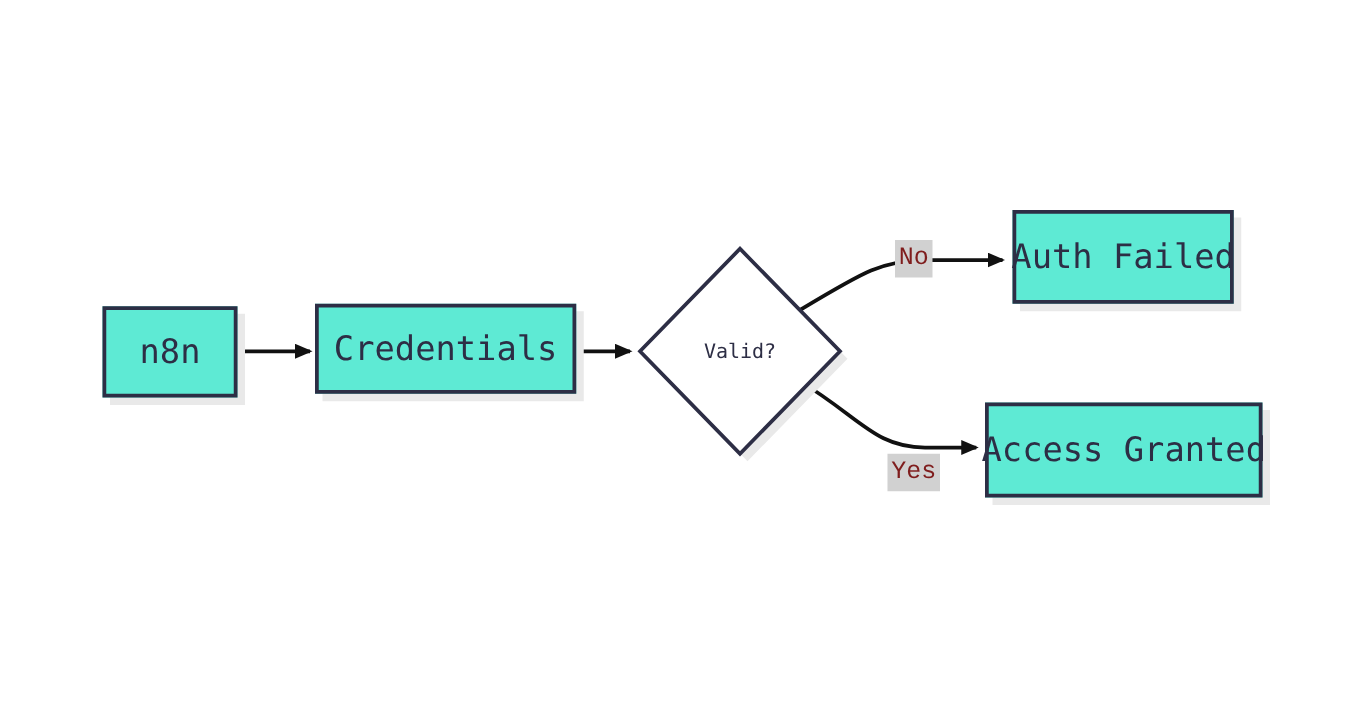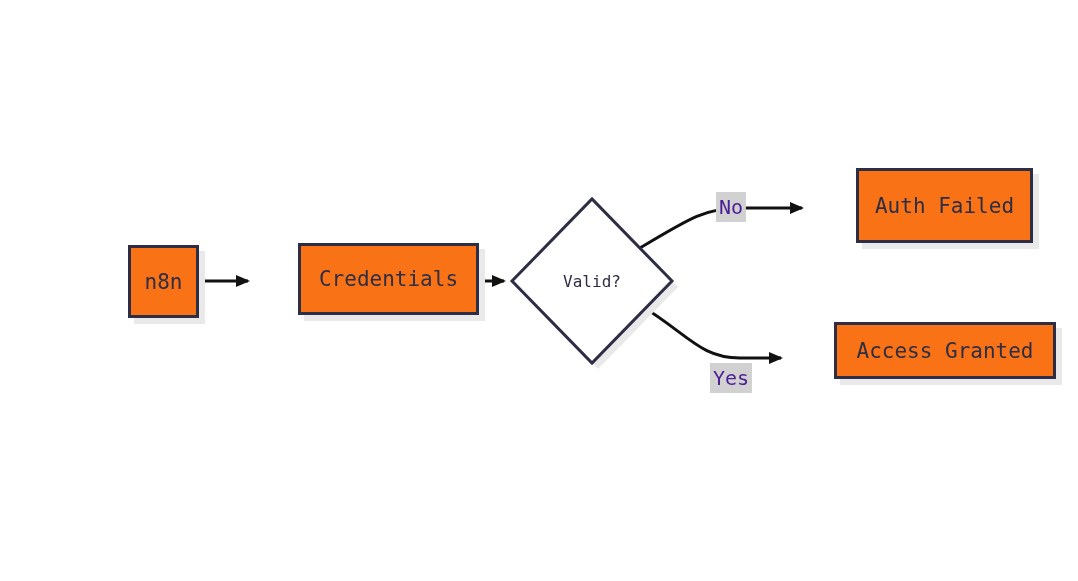--- a/index.html
+++ b/index.html
@@ -11,47 +11,47 @@
     overflow: hidden;
     font-family: "DejaVu Sans Mono", monospace;
   }
   .edges-layer {
     position: absolute;
     left: 0; top: 0;
   }
   .node {
     position: absolute;
     box-sizing: border-box;
-    background: #f97316;
+    background: #5eead4;
     border: 3px solid #2d2e45;
     box-shadow: 6px 6px 0 #e9e9e9;
     display: flex;
     align-items: center;
     justify-content: center;
     color: #2d2e45;
-    font-size: 21px;
+    font-size: 27px;
     white-space: nowrap;
-    margin-left: 46px;
   }
   .diamond-label {
     position: absolute;
     transform: translate(-50%, -50%);
     color: #2d2e45;
     font-size: 16px;
     white-space: nowrap;
   }
   .edge-label {
     position: absolute;
     transform: translate(-50%, -50%);
     background: #d1d1d1;
-    color: #4c1d95;
+    color: #7f1d1d;
     font-size: 20px;
     line-height: 1.2;
     padding: 3px 3px;
     white-space: nowrap;
+    font-family: Liberation Mono, monospace;
   }
 </style>
 </head>
 <body>
 
 <div class="canvas">
 
   <svg class="edges-layer" width="1078" height="581" viewBox="0 0 1078 581">
     <defs>
       <marker id="arrow" viewBox="0 0 14 12" refX="12" refY="6" markerWidth="14" markerHeight="12" orient="auto" markerUnits="userSpaceOnUse">
@@ -64,35 +64,35 @@
     <path d="M433,281 L504,281" stroke="#111111" stroke-width="3" fill="none" marker-end="url(#arrow)"></path>
 
     <path d="M640,248 C690,218 706,208 740,208 L802,208" stroke="#111111" stroke-width="3" fill="none" marker-end="url(#arrow)"></path>
 
     <path d="M640,305 C688,334 700,358 740,358 L781,358" stroke="#111111" stroke-width="3" fill="none" marker-end="url(#arrow)"></path>
 
     <polygon points="518,287 598,205 678,287 598,369" fill="#e9e9e9"></polygon>
     <polygon points="512,281 592,199 672,281 592,363" fill="#ffffff" stroke="#2d2e45" stroke-width="3"></polygon>
   </svg>
 
-  <div class="node" style="left:82px; top:245px; width:71px; height:73px;text-align:center;">
+  <div class="node" style="left:82px; top:245px; width:108px; height:73px;text-align:center;">
     <span>n8n</span>
   </div>
 
-  <div class="node" style="left:252px; top:243px; width:181px; height:72px;">
+  <div class="node" style="left:252px; top:243px; width:209px; height:72px;">
     <span>Credentials</span>
   </div>
 
   <div class="diamond-label" style="left:592px; top:281px;">Valid?</div>
 
   <div class="node" style="left:810px; top:168px; width:177px; height:75px;">
     <span>Auth Failed</span>
   </div>
 
-  <div class="node" style="left:788px; top:322px; width:222px; height:57px;">
+  <div class="node" style="left:788px; top:322px; width:222px; height:76px;">
     <span>Access Granted</span>
   </div>
 
   <div class="edge-label" style="left:731px; top:207px;">No</div>
 
   <div class="edge-label" style="left:731px; top:378px;">Yes</div>
 
 </div>
 
 </body></html>

